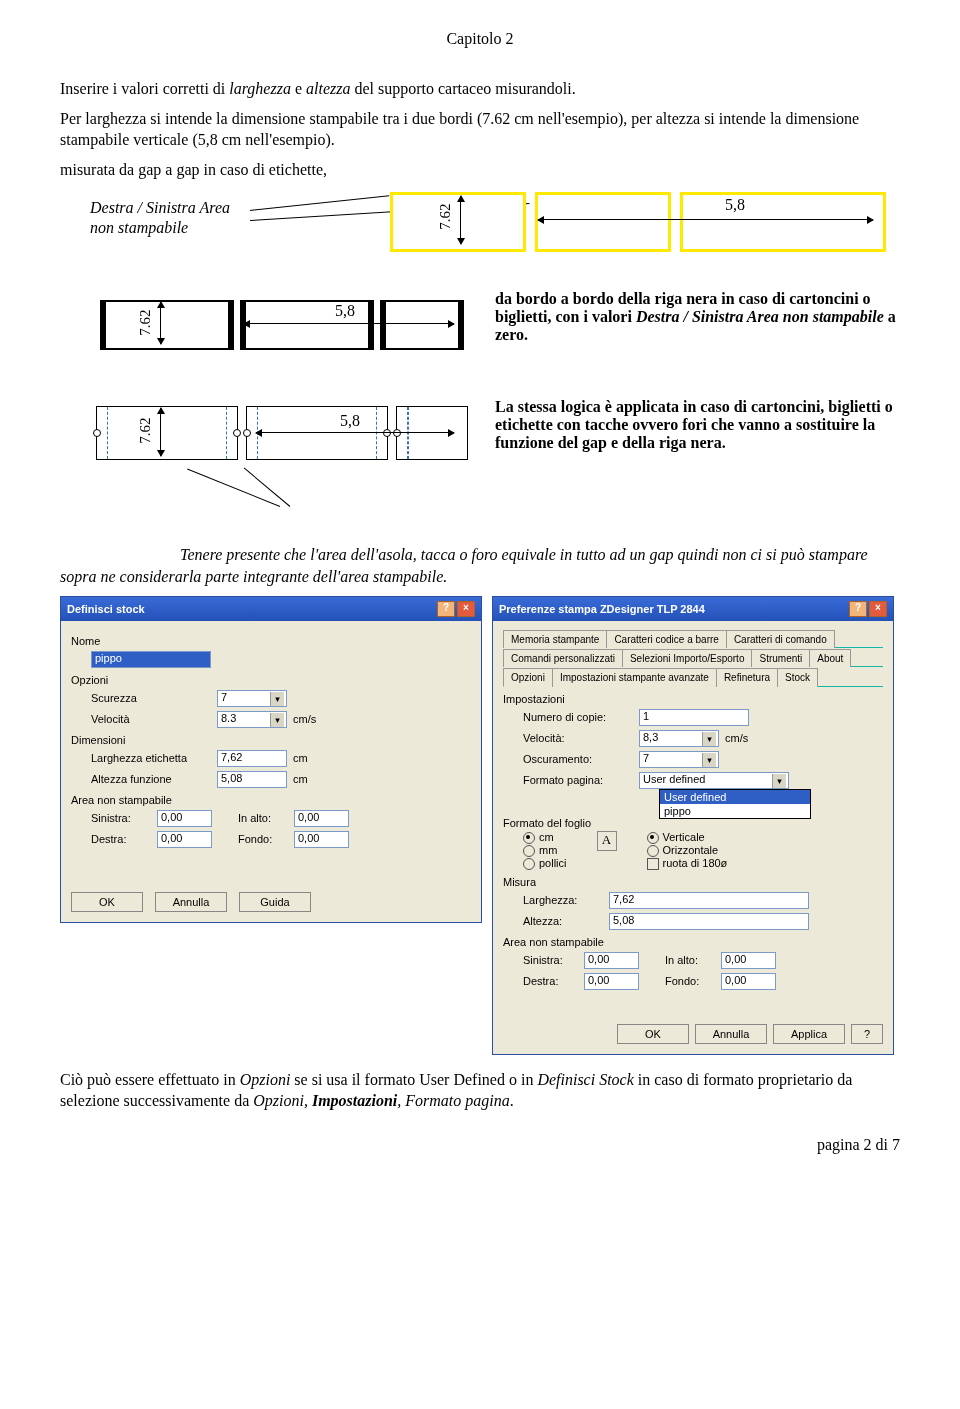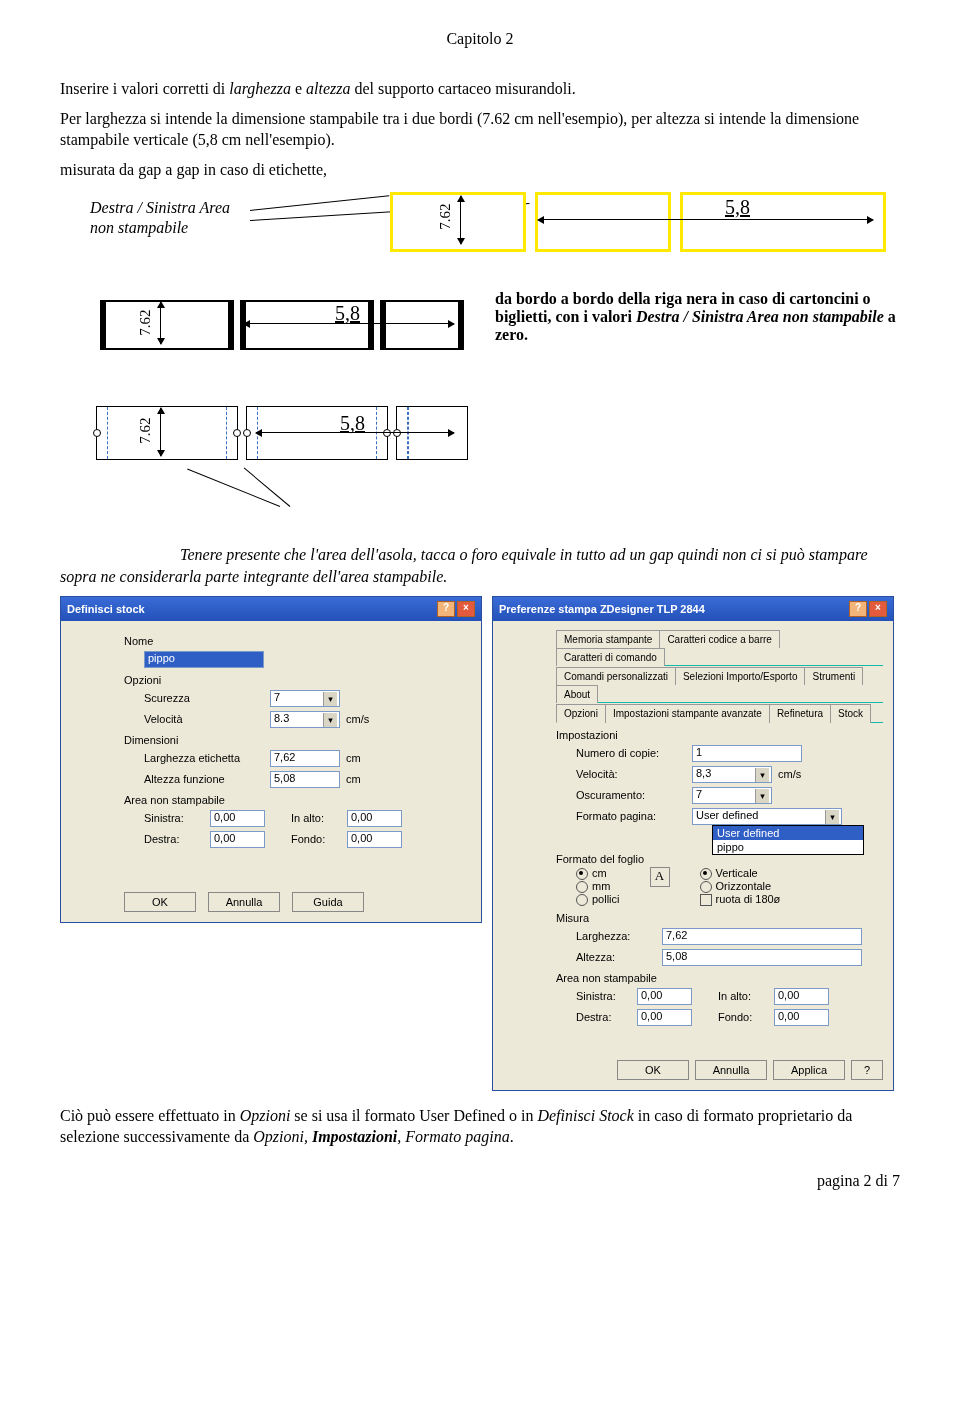--- a/index.html
+++ b/index.html
@@ -24,21 +24,21 @@
     background: #fff;
     width: 130px;
     height: 54px;
     position: absolute;
   }
   .v762 {
     position: absolute;
     transform: rotate(-90deg);
     font-size: 15px;
   }
-  .label58 { position: absolute; font-size: 20px; text-decoration: underline; }
+  .label58 { position: absolute; font-size: 16px; }
   .side-text { position:absolute; font-size:16px; width:410px;font-weight:bold; }
 
   .diag2 { position: relative; height: 90px; margin: 14px 0 18px 0; }
   .bw-label {
     position:absolute; border:2px solid #000; background:#fff; width:130px; height:46px;
   }
   .bw-label::before,.bw-label::after{
     content:""; position:absolute; top:-2px; bottom:-2px; width:6px; background:#000;
   }
   .bw-label::before{left:-2px;} .bw-label::after{right:-2px;}
@@ -64,21 +64,21 @@
   .titlebar {
     background: linear-gradient(#3a6bd7, #2351b8);
     color: #fff;
     padding: 4px 6px;
     font-weight: bold;
     display:flex; justify-content:space-between; align-items:center;
   }
   .tbtns { display:flex; gap:2px;}
   .tbtn { width:16px; height:14px; background:#f3b47a; border:1px solid #b06020; font-size:10px; text-align:center; line-height:12px; color:#fff;}
   .tbtn.close{ background:#e35a3c;}
-  .win-body { padding:8px 10px 10px 24px;margin-left:39px; }
+  .win-body { padding:8px 10px 10px 10px; }
   .grp-label { position:relative; margin:6px 0 2px 0;}
   .fieldrow { display:flex; align-items:center; gap:6px; margin:4px 0 4px 20px;}
   .fieldrow label{ width:120px;}
   .inp {
     background:#fff; border:1px solid #7b9ac9; height:17px; padding:0 3px;
     font-family:Tahoma,Arial,sans-serif; font-size:11px; box-sizing:border-box;
   }
   .inp.sel { background:#2f5ec4; color:#fff;}
   .dd { position:relative;}
   .dd::after{
@@ -176,20 +176,21 @@
   <div class="dash-label" style="left:336px;top:8px;width:70px;">
       <div class="dash-inner" style="left:10px;right:auto;width:0;"></div>
     <div class="hole" style="left:-4px;top:22px;"></div>
   </div>
 
   <div class="arrow-v" style="left:100px;top:10px;height:48px;"></div>
   <div class="v762" style="left:72px;top:24px;">7.62</div>
   <div class="arrow-h" style="left:196px;top:34px;width:198px;"></div>
   <div class="label58" style="left:280px;top:14px;">5,8</div>
 
+  <div class="side-text" style="left:435px;top:0;">La stessa logica è applicata in caso di cartoncini, biglietti o etichette con tacche ovvero fori che vanno a sostituire la funzione del gap e della riga nera.</div>
 </div>
 
 <div style="position:relative;height:30px;">
   <div class="line" style="left:120px;top:0;width:100px;transform:rotate(22deg);transform-origin:right;"></div>
   <div class="line" style="left:170px;top:0;width:60px;transform:rotate(40deg);transform-origin:right;"></div>
 </div>
 
 <div class="para italic" style="text-indent:120px;">Tenere presente che l'area dell'asola, tacca o foro equivale in tutto ad un gap quindi non ci si può stampare sopra ne considerarla parte integrante dell'area stampabile.</div>
 
 <div style="display:flex;gap:10px;align-items:flex-start;margin-top:6px;">

